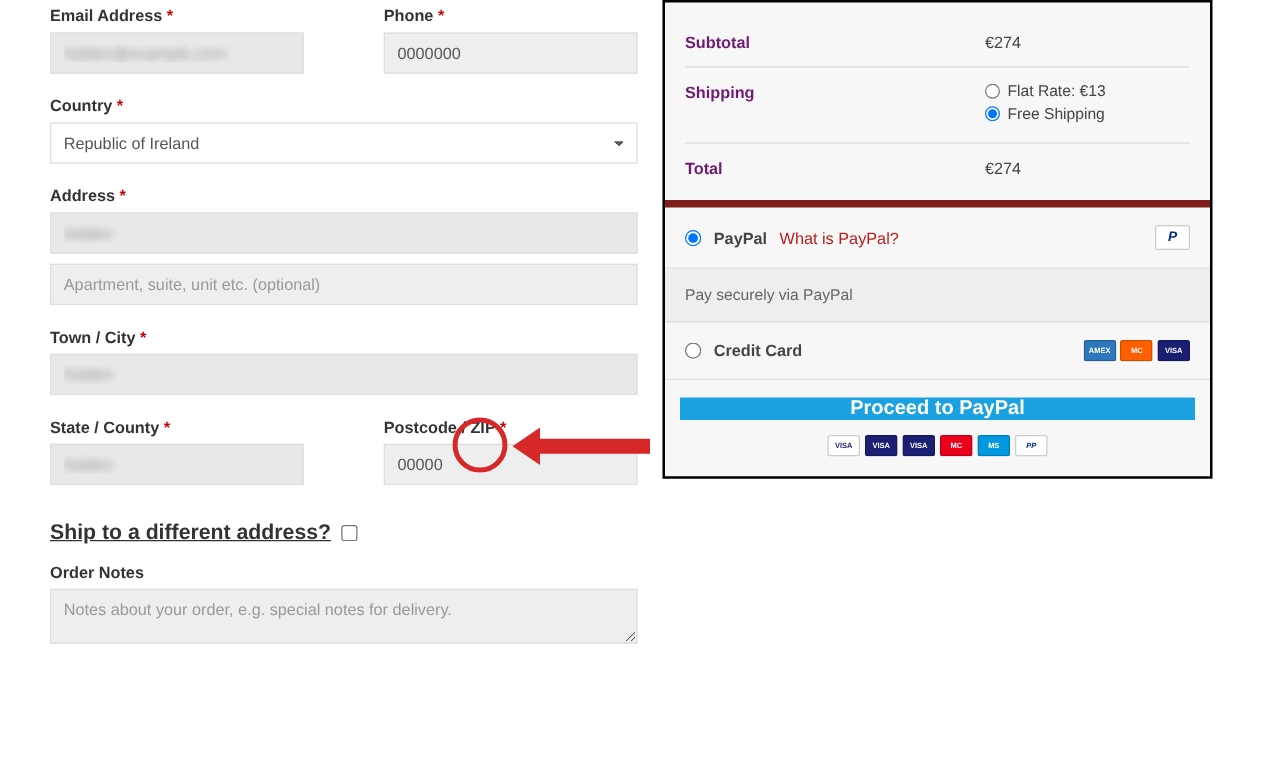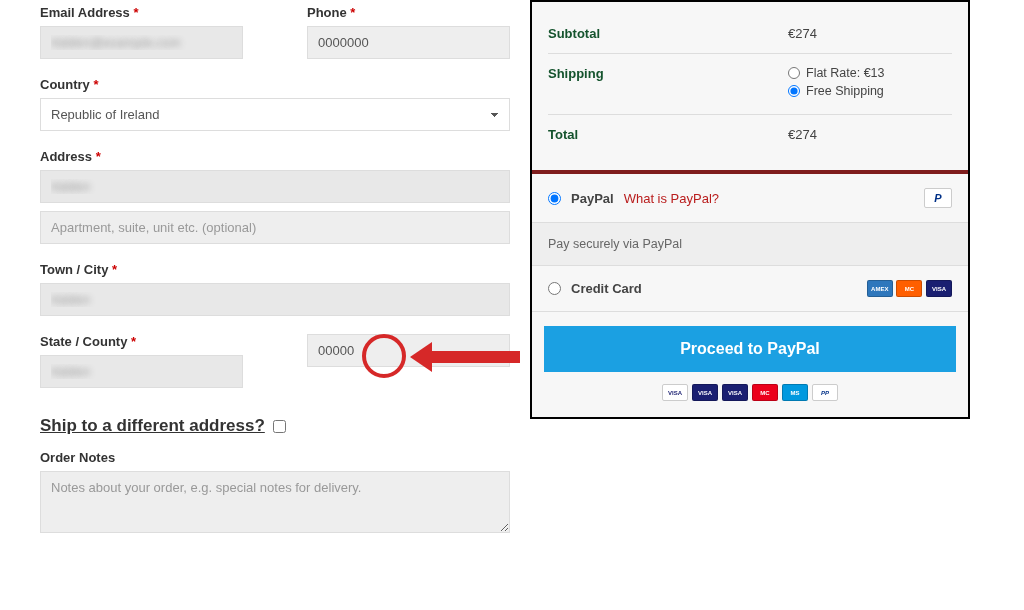--- a/index.html
+++ b/index.html
@@ -41,60 +41,60 @@
   background-image: linear-gradient(45deg, transparent 50%, #555 50%), linear-gradient(135deg, #555 50%, transparent 50%);
   background-position: calc(100% - 14px) center, calc(100% - 10px) center;
   background-size: 4px 4px, 4px 4px;
   background-repeat: no-repeat;
 }
 input::placeholder, textarea::placeholder { color: #999; }
 
 .ship-heading { font-size: 17px; font-weight: bold; margin: 28px 0 14px; display: flex; align-items: center; gap: 8px; text-decoration: underline; }
 .ship-heading input[type=checkbox] { width: 13px; height: 13px; }
 
-textarea { background: #eee; height: 62px; resize: vertical; }
+textarea { background: #eee; height: 44px; resize: vertical; }
 
 
 .summary-box {
   border: 2px solid #000;
   background: #f7f7f7;
   padding: 0;
 }
 .summary-body { padding: 12px 16px 0; }
 .summary-row {
   display: flex;
   padding: 12px 0;
   border-bottom: 1px solid #ddd;
   align-items: flex-start;
 }
 .summary-row:last-of-type { border-bottom: none; }
-.summary-label { width: 240px; font-weight: bold; color: #14532d; font-size: 13px; }
+.summary-label { width: 240px; font-weight: bold; color: #701a75; font-size: 13px; }
 .summary-val { font-size: 13px; color: #444; }
 .ship-opt { display: flex; align-items: center; gap: 6px; margin-bottom: 4px; font-size: 12.5px; }
 .ship-opt input[type=radio] { width: 12px; height: 12px; }
 
-.pay-section { border-top: 4px solid #7f1d1d; margin-top: 16px; }
+.pay-section { border-top: 6px solid #7f1d1d; margin-top: 6px; }
 .pay-row {
   display: flex; align-items: center; padding: 14px 16px;
   border-bottom: 1px solid #ddd; gap: 10px;
 }
 .pay-row input[type=radio] { width: 13px; height: 13px; }
 .pay-row .pay-name { font-weight: bold; color: #444; font-size: 13px; }
 .pay-row .what-link { color: #b91c1c; text-decoration: none; font-size: 13px; font-weight: normal; }
 .pay-row .spacer { flex: 1; }
 .pay-desc { padding: 14px 16px; color: #666; font-size: 12.5px; border-bottom: 1px solid #ddd; background: #eee; }
 
 .card-badge { width: 26px; height: 17px; border-radius: 2px; display: inline-block; font-size: 6px; color: #fff; font-weight: bold; text-align: center; line-height: 17px; border: 1px solid rgba(0,0,0,0.2); vertical-align: middle; }
 .paypal-badge { width: 28px; height: 20px; border: 1px solid #ccc; border-radius: 2px; background: #fff; display: flex; align-items: center; justify-content: center; }
 .paypal-badge::before { content: "P"; font-weight: bold; font-style: italic; color: #003087; font-size: 11px; }
 
 .proceed-area { padding: 14px 12px 16px; }
 .proceed-btn {
   width: 100%; background: #1ba0e2; color: #fff; border: none;
-  padding: 14px; font-size: 16px; font-weight: bold; cursor: pointer;
+  font-size: 16px; font-weight: bold; cursor: pointer;
 }
 .card-icons { text-align: center; margin-top: 12px; display: flex; justify-content: center; gap: 4px; }
 
 
 .annotation {
   position: absolute;
   left: 362px; top: 334px;
   pointer-events: none;
   z-index: 10;
 }
@@ -162,20 +162,21 @@
         <input type="text" class="blur" value="hidden" style="">
       </div>
     </div>
 
     <div class="form-row">
       <div class="form-group">
         <label><span>State / County</span> <span class="required">*</span></label>
         <input type="text" class="blur" value="hidden" style="">
       </div>
       <div class="form-group">
+        <label><span>Postcode / ZIP</span> <span class="required">*</span></label>
         <input type="text" value="00000" style="">
       </div>
     </div>
 
     <div class="ship-heading">
       <span>Ship to a different address?</span>
       <input type="checkbox" style="">
     </div>
 
     <div class="form-group full">

